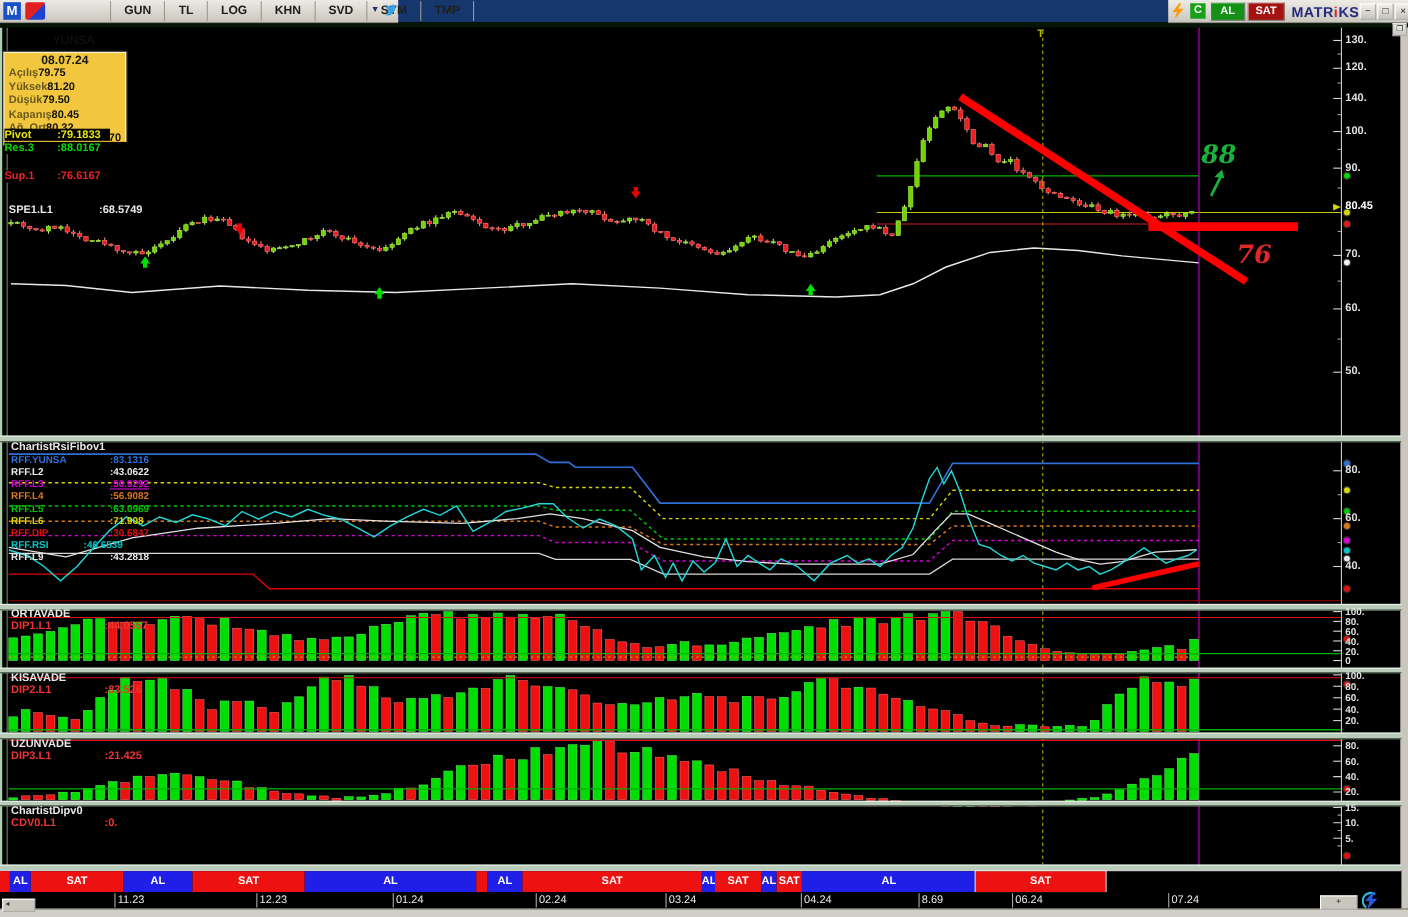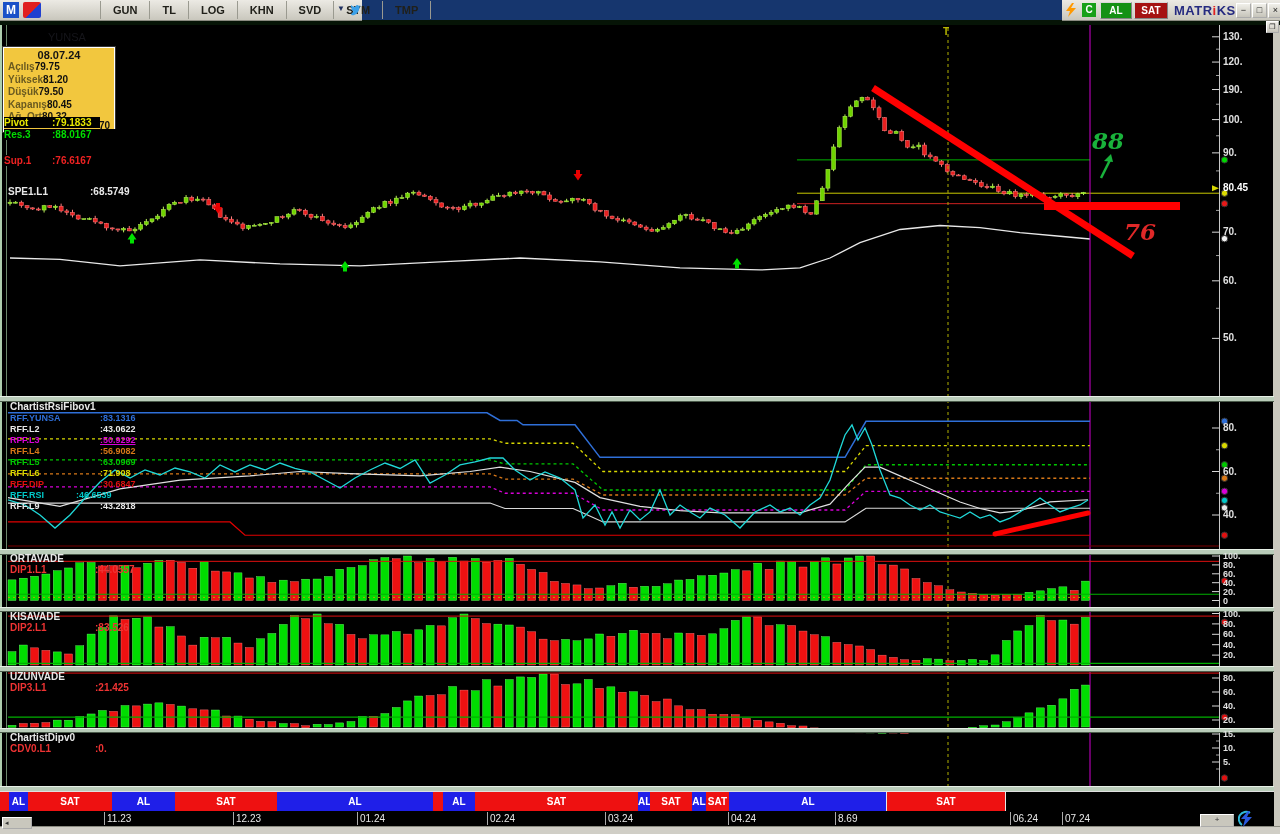--- a/index.html
+++ b/index.html
@@ -886,21 +886,21 @@
       <line x1="1101" y1="178" x2="1111" y2="158" stroke="#19b23b" stroke-width="2.5"></line>
       <polygon points="1111,154 1104,161 1113,162" fill="#19b23b"></polygon>
       <rect x="963" y="805" width="1.5" height="6" fill="#fff"></rect>
       <rect x="1005" y="805" width="1.5" height="6" fill="#fff"></rect>
       <rect x="1058" y="805" width="1.5" height="6" fill="#fff"></rect>
     </svg>
   <div id="overlay">
       <div class="lbl" style="left: 8px; top: 186px; color: rgb(232, 232, 232); font-size: 10px;"><span style="display:inline-block;width:82px">SPE1.L1</span><span>:68.5749</span></div>
       <div class="tick-lbl" style="left: 1223px; top: 30.8061px;">130.</div>
       <div class="tick-lbl" style="left: 1223px; top: 56.0676px;">120.</div>
-      <div class="tick-lbl" style="left: 1223px; top: 83.5284px;">190.</div>
+      <div class="tick-lbl" style="left: 1223px; top: 83.5284px;">140.</div>
       <div class="tick-lbl" style="left: 1223px; top: 113.608px;">100.</div>
       <div class="tick-lbl" style="left: 1223px; top: 146.86px;">90.</div>
       <div class="tick-lbl" style="left: 1223px; top: 226.175px;">70.</div>
       <div class="tick-lbl" style="left: 1223px; top: 274.825px;">60.</div>
       <div class="tick-lbl" style="left: 1223px; top: 332.366px;">50.</div>
       <div class="tick-lbl" style="left: 1223px; top: 182.262px; color: rgb(255, 255, 255);">80.45</div>
       <div class="lbl" style="left: 943px; top: 26px; color: rgb(184, 184, 0); font-size: 10px;">T</div>
       <div class="tick-lbl" style="left: 1223px; top: 422px;">80.</div>
       <div class="tick-lbl" style="left: 1223px; top: 465.5px;">60.</div>
       <div class="tick-lbl" style="left: 1223px; top: 509px;">40.</div>
@@ -999,21 +999,21 @@
       <div class="seg" style="left: 887px; width: 118px; background: rgb(238, 17, 17); outline: rgb(232, 232, 232) solid 1px;">SAT</div>
     </div>
   <div id="xaxis">
       <div class="x-lbl" style="left: 104px;">11.23</div>
       <div class="x-lbl" style="left: 233px;">12.23</div>
       <div class="x-lbl" style="left: 357px;">01.24</div>
       <div class="x-lbl" style="left: 487px;">02.24</div>
       <div class="x-lbl" style="left: 605px;">03.24</div>
       <div class="x-lbl" style="left: 728px;">04.24</div>
       <div class="x-lbl" style="left: 835px;">8.69</div>
-      <div class="x-lbl" style="left: 1010px;">06.24</div>
+      <div class="x-lbl" style="left: 920px;">06.24</div>
       <div class="x-lbl" style="left: 1062px;">07.24</div>
     </div>
 
   <div class="bottombar"></div>
   <div class="hscroll-left">◂</div>
   <div class="hscroll-right">+</div>
   <div class="br-icons">
     <span><svg width="16" height="18" viewBox="0 0 16 18">
           <path d="M4 15a7 7 0 1 1 8-12" stroke="#30b8d8" stroke-width="2" fill="none"></path>
           <polygon points="10,1 3,9 7,9 5,17 14,7 9,7 12,1" fill="#2a5adf"></polygon>

